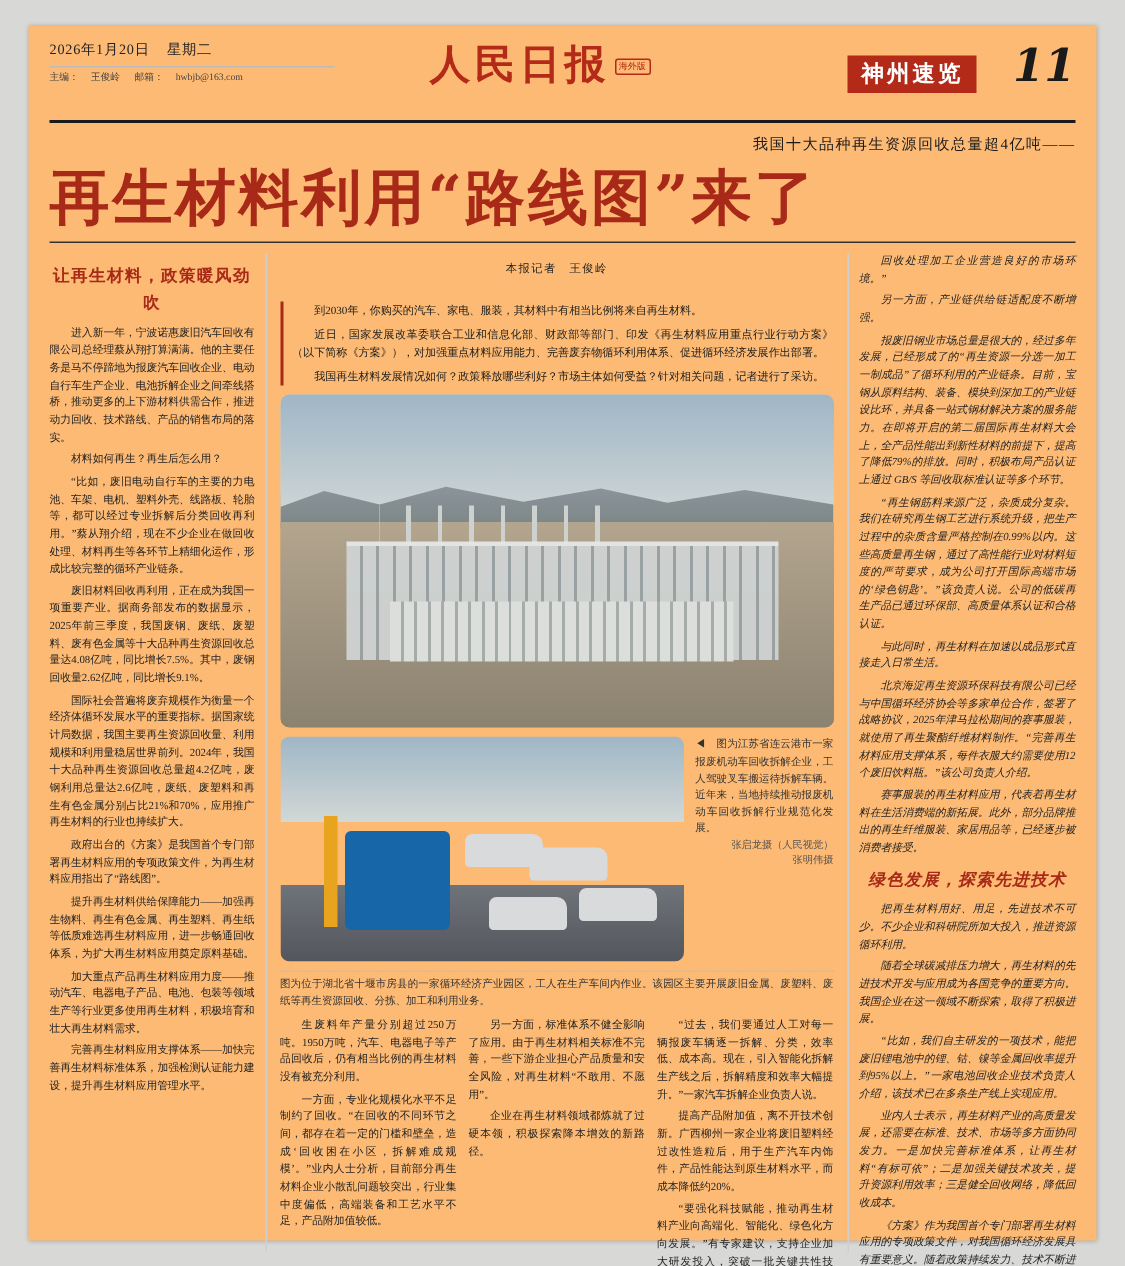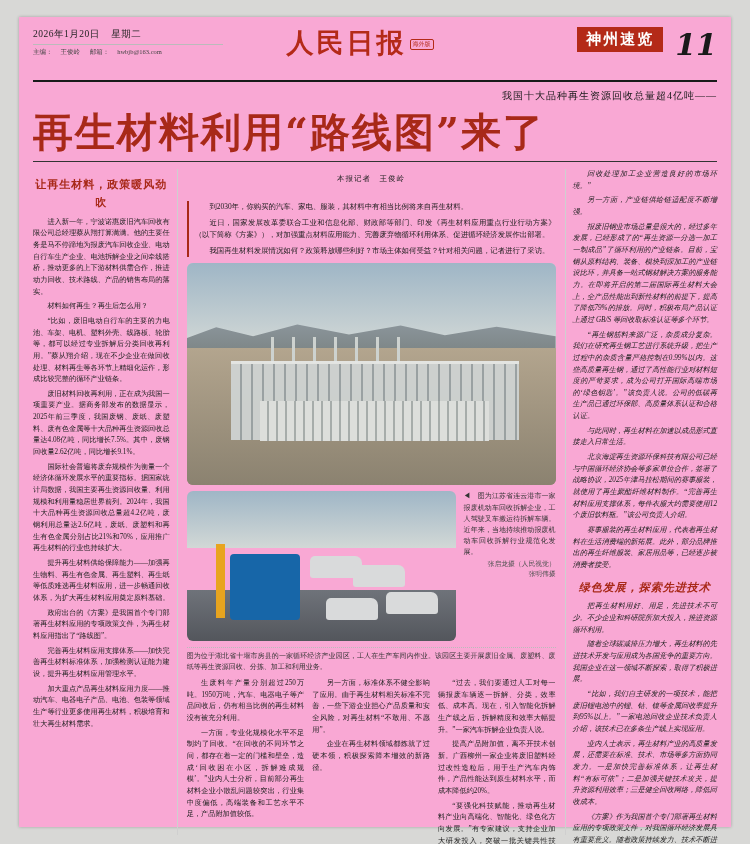--- a/index.html
+++ b/index.html
@@ -6,21 +6,21 @@
   body{
     width:750px;height:844px;
     background:#d8d8d6;
     font-family:"Liberation Serif", serif;
     overflow:hidden;
   }
   .page{
     position:relative;
     width:712px;height:810px;
     margin:17px auto;
-    background:#f9a8d4;
+    background:#fdba74;
     box-shadow:0 0 3px rgba(0,0,0,.25);
     box-sizing:border-box;
     padding:10px 14px 8px 14px;
   }
   
   .masthead{
     display:flex;align-items:flex-start;justify-content:space-between;
     border-bottom:2px solid #1a1a1a;
     padding-bottom:5px;
     height:48px;
@@ -32,21 +32,21 @@
   .mh-center{flex:1;text-align:center;position:relative;top:-2px;}
   .mh-center .logo{
     font-family:"DejaVu Serif", serif;
     font-weight:bold;font-size:27px;color:#b42a18;letter-spacing:3px;
   }
   .mh-center .logo-sub{
     display:inline-block;font-size:6px;color:#b42a18;
     border:1px solid #b42a18;border-radius:2px;padding:0 2px;
     vertical-align:super;margin-left:3px;
   }
-  .mh-right{width:220px;display:flex;align-items:flex-start;justify-content:flex-end;gap:12px;}
+  .mh-right{width:220px;display:flex;align-items:flex-end;justify-content:flex-end;gap:24px;}
   .mh-right .section{
     background:#b42a18;color:#fff;font-size:15px;font-weight:bold;
     padding:3px 9px;letter-spacing:2px;
   }
   .mh-right .pageno{
     font-family:"DejaVu Serif", serif;
     font-size:30px;font-weight:bold;font-style:italic;color:#1a1a1a;
   }
   
   .headline-zone{border-bottom:1px solid #333;padding:7px 0 8px 0;}
@@ -140,24 +140,24 @@
 
   <div class="body">
 
     <div class="col left">
       <div class="subhead">让再生材料，政策暖风劲吹</div>
       <p>进入新一年，宁波诺惠废旧汽车回收有限公司总经理蔡从翔打算满满。他的主要任务是马不停蹄地为报废汽车回收企业、电动自行车生产企业、电池拆解企业之间牵线搭桥，推动更多的上下游材料供需合作，推进动力回收、技术路线、产品的销售布局的落实。</p>
       <p>材料如何再生？再生后怎么用？</p>
       <p>“比如，废旧电动自行车的主要的力电池、车架、电机、塑料外壳、线路板、轮胎等，都可以经过专业拆解后分类回收再利用。”蔡从翔介绍，现在不少企业在做回收处理、材料再生等各环节上精细化运作，形成比较完整的循环产业链条。</p>
       <p>废旧材料回收再利用，正在成为我国一项重要产业。据商务部发布的数据显示，2025年前三季度，我国废钢、废纸、废塑料、废有色金属等十大品种再生资源回收总量达4.08亿吨，同比增长7.5%。其中，废钢回收量2.62亿吨，同比增长9.1%。</p>
       <p>国际社会普遍将废弃规模作为衡量一个经济体循环发展水平的重要指标。据国家统计局数据，我国主要再生资源回收量、利用规模和利用量稳居世界前列。2024年，我国十大品种再生资源回收总量超4.2亿吨，废钢利用总量达2.6亿吨，废纸、废塑料和再生有色金属分别占比21%和70%，应用推广再生材料的行业也持续扩大。</p>
+      <p>政府出台的《方案》是我国首个专门部署再生材料应用的专项政策文件，为再生材料应用指出了“路线图”。</p>
       <p>提升再生材料供给保障能力——加强再生物料、再生有色金属、再生塑料、再生纸等低质难选再生材料应用，进一步畅通回收体系，为扩大再生材料应用奠定原料基础。</p>
-      <p>政府出台的《方案》是我国首个专门部署再生材料应用的专项政策文件，为再生材料应用指出了“路线图”。</p>
+      <p>加大重点产品再生材料应用力度——推动汽车、电器电子产品、电池、包装等领域生产等行业更多使用再生材料，积极培育和壮大再生材料需求。</p>
       <p>完善再生材料应用支撑体系——加快完善再生材料标准体系，加强检测认证能力建设，提升再生材料应用管理水平。</p>
-      <p>加大重点产品再生材料应用力度——推动汽车、电器电子产品、电池、包装等领域生产等行业更多使用再生材料，积极培育和壮大再生材料需求。</p>
     </div>
 
     <div class="col mid">
       <div class="byline">本报记者　王俊岭</div>
 
       <div class="lede">
         <p>到2030年，你购买的汽车、家电、服装，其材料中有相当比例将来自再生材料。</p>
         <p>近日，国家发展改革委联合工业和信息化部、财政部等部门、印发《再生材料应用重点行业行动方案》（以下简称《方案》），对加强重点材料应用能力、完善废弃物循环利用体系、促进循环经济发展作出部署。</p>
         <p>我国再生材料发展情况如何？政策释放哪些利好？市场主体如何受益？针对相关问题，记者进行了采访。</p>
       </div>

